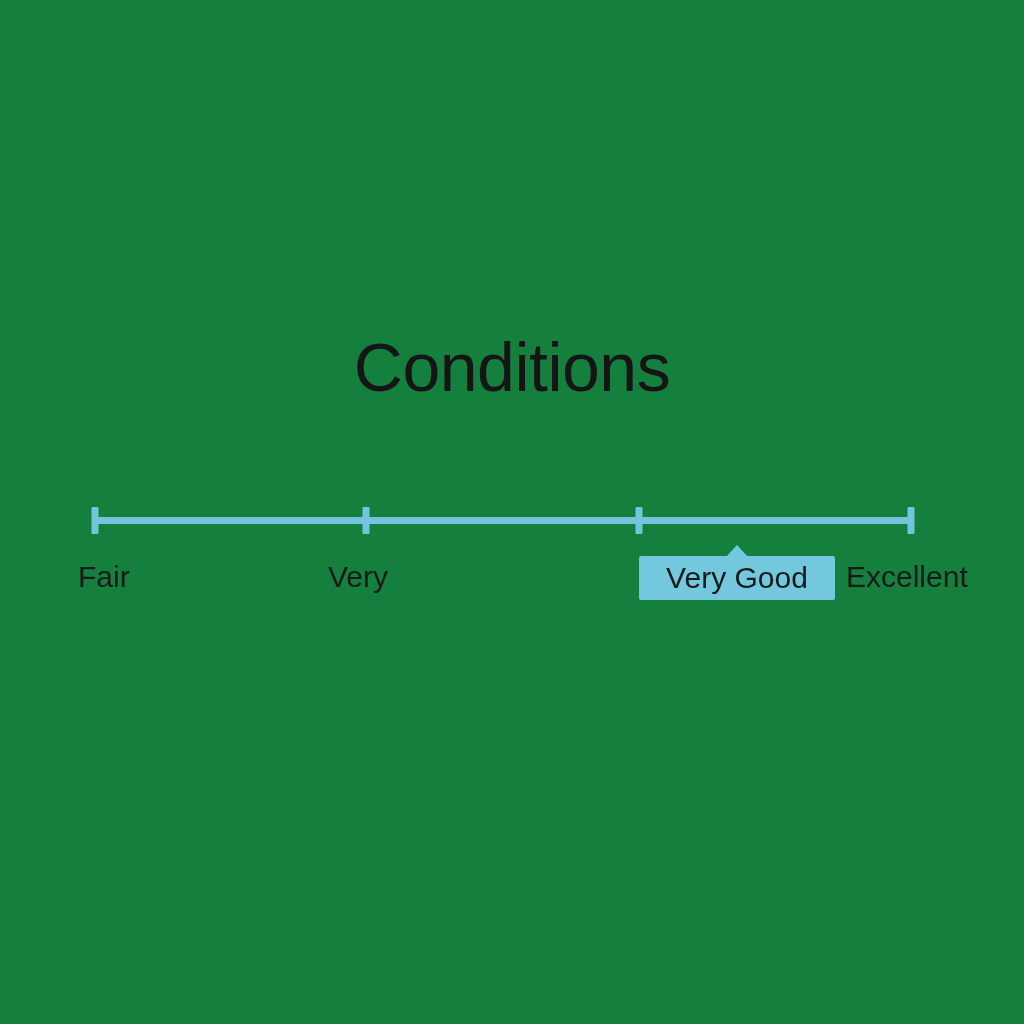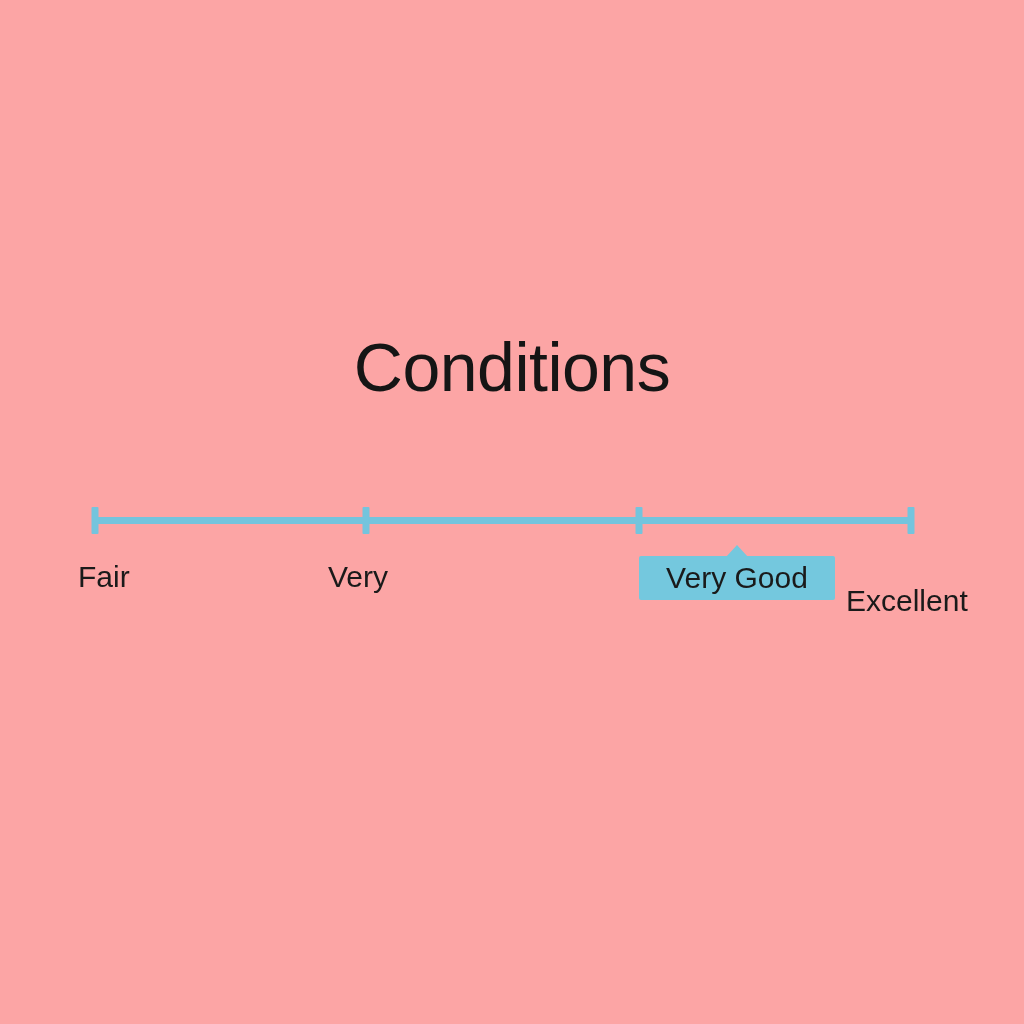--- a/index.html
+++ b/index.html
@@ -11,21 +11,21 @@
     height: 1024px;
     background: #ffffff;
     font-family: "Liberation Sans", sans-serif;
     overflow: hidden;
   }
 
   #canvas {
     position: relative;
     width: 1024px;
     height: 1024px;
-    background: #fca5a5;
+    background: #15803d;
   }
 
   
   #chart-title {
     position: absolute;
     left: 0;
     top: 333px;
     width: 1024px;
     text-align: center;
     font-size: 68px;
@@ -143,15 +143,15 @@
   <div class="tick-label" style="left: 78px;">Fair</div>
 
   <div class="tick-label" style="left: 328px;">Very</div>
 
   <div id="active-callout" style="left: 639px;">
     <div id="active-callout-pointer" style="border-bottom-color: rgb(116, 200, 222);"></div>
     <div id="active-callout-box" style="background: rgb(116, 200, 222);"></div>
     <div id="active-callout-label">Very Good</div>
   </div>
 
-  <div class="tick-label" style="left: 846px; margin-top: 24px;">Excellent</div>
+  <div class="tick-label" style="left: 846px;">Excellent</div>
 
 </div>
 
 </body></html>

